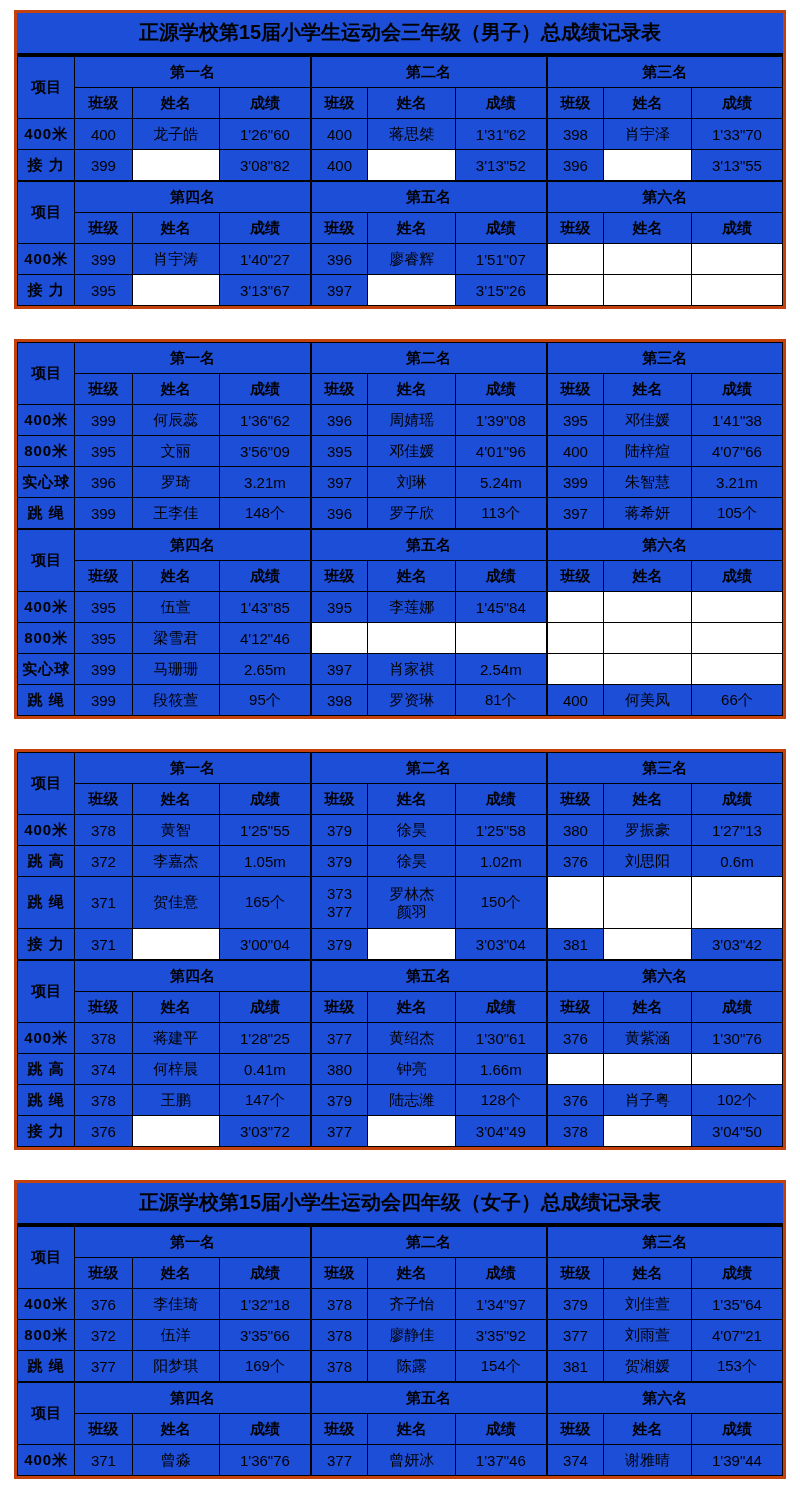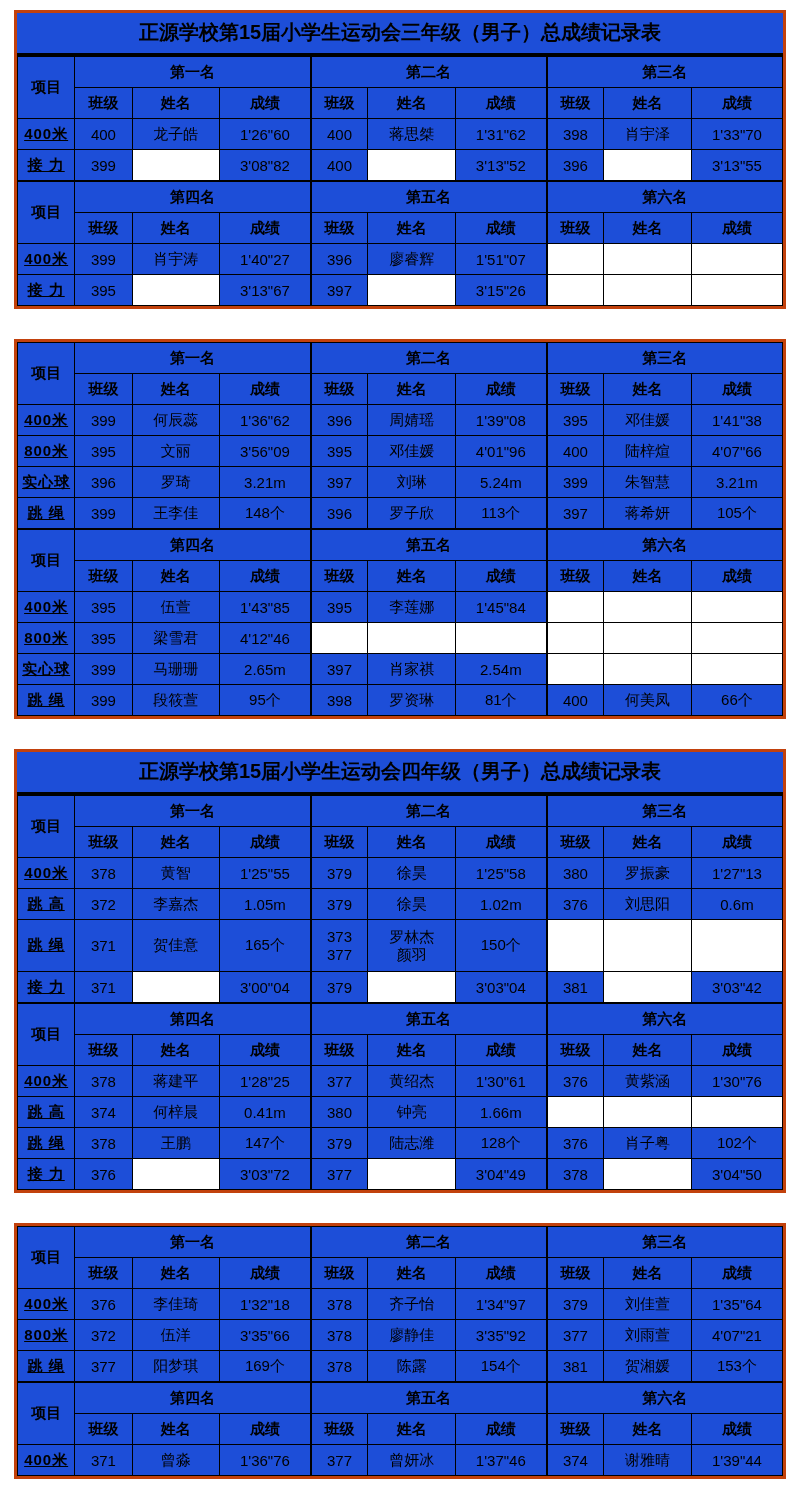--- a/index.html
+++ b/index.html
@@ -54,21 +54,20 @@
     font-size: 16px;
   }
   td.sub-head {
     font-weight: bold;
     font-size: 15px;
   }
   td.item-name {
     font-weight: bold;
     font-size: 16px;
     letter-spacing: 1px;
-    text-decoration: underline;
   }
   td.empty {
     background: #fff;
   }
   .two-line {
     line-height: 1.15;
   }
   .colgrp {
     border-left: 2px solid #000 !important;
   }
@@ -352,21 +351,20 @@
             <td>罗资琳</td>
             <td>81个</td>
             <td class="colgrp">400</td>
             <td>何美凤</td>
             <td>66个</td>
           </tr>
         </tbody>
       </table>
     </div>
     <div class="sheet">
-      <div class="sheet-title">正源学校第15届小学生运动会四年级（男子）总成绩记录表</div>
       <table class="grid">
         <colgroup>
           <col style="width: 8.5%;">
           <col style="width: 8.5%;">
           <col style="width: 13%;">
           <col style="width: 13.5%;">
           <col style="width: 8.5%;">
           <col style="width: 13%;">
           <col style="width: 13.5%;">
           <col style="width: 8.5%;">
@@ -517,20 +515,21 @@
             <td class="empty"></td>
             <td>3'04"49</td>
             <td class="colgrp">378</td>
             <td class="empty"></td>
             <td>3'04"50</td>
           </tr>
         </tbody>
       </table>
     </div>
     <div class="sheet">
+      <div class="sheet-title">正源学校第15届小学生运动会四年级（女子）总成绩记录表</div>
       <table class="grid">
         <colgroup>
           <col style="width: 8.5%;">
           <col style="width: 8.5%;">
           <col style="width: 13%;">
           <col style="width: 13.5%;">
           <col style="width: 8.5%;">
           <col style="width: 13%;">
           <col style="width: 13.5%;">
           <col style="width: 8.5%;">

